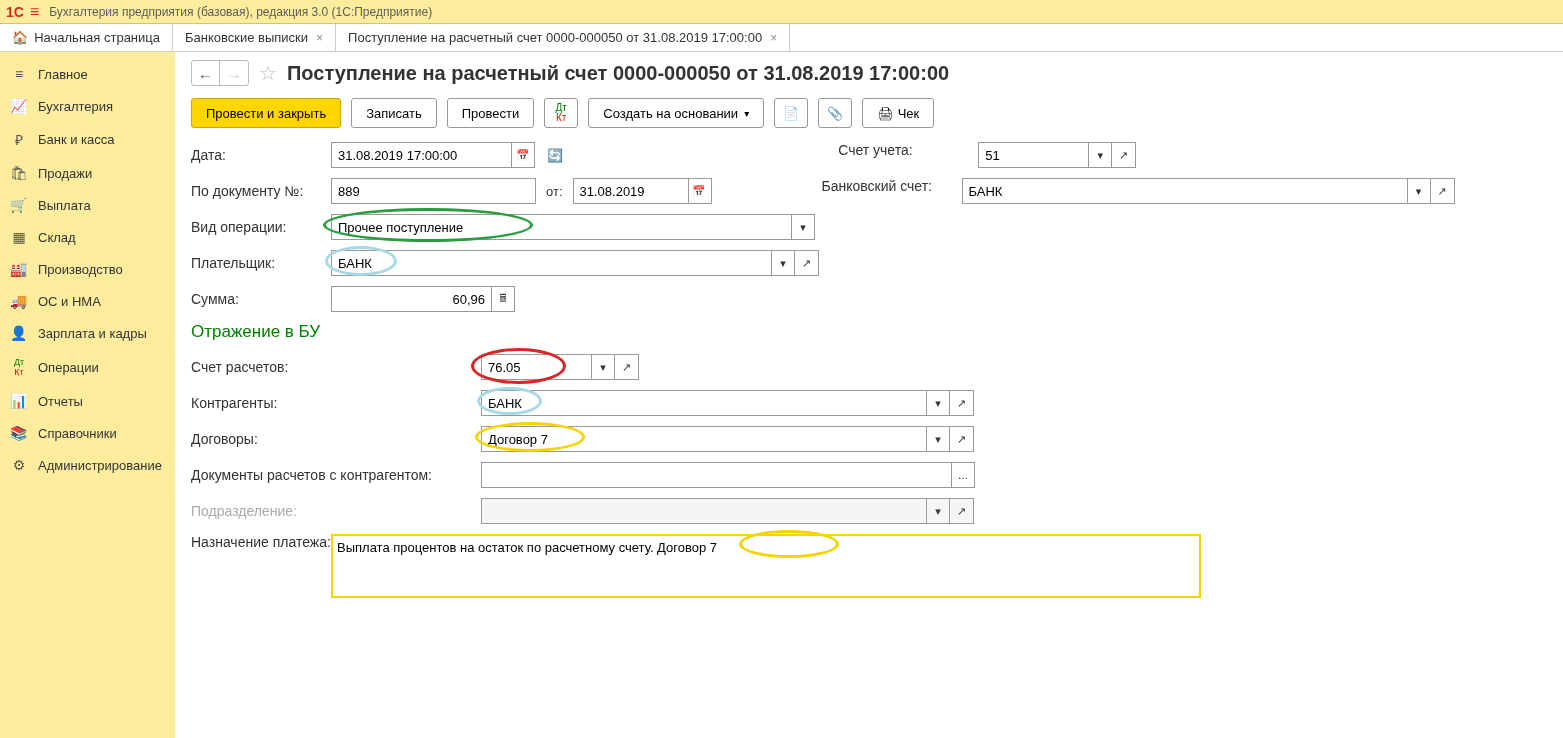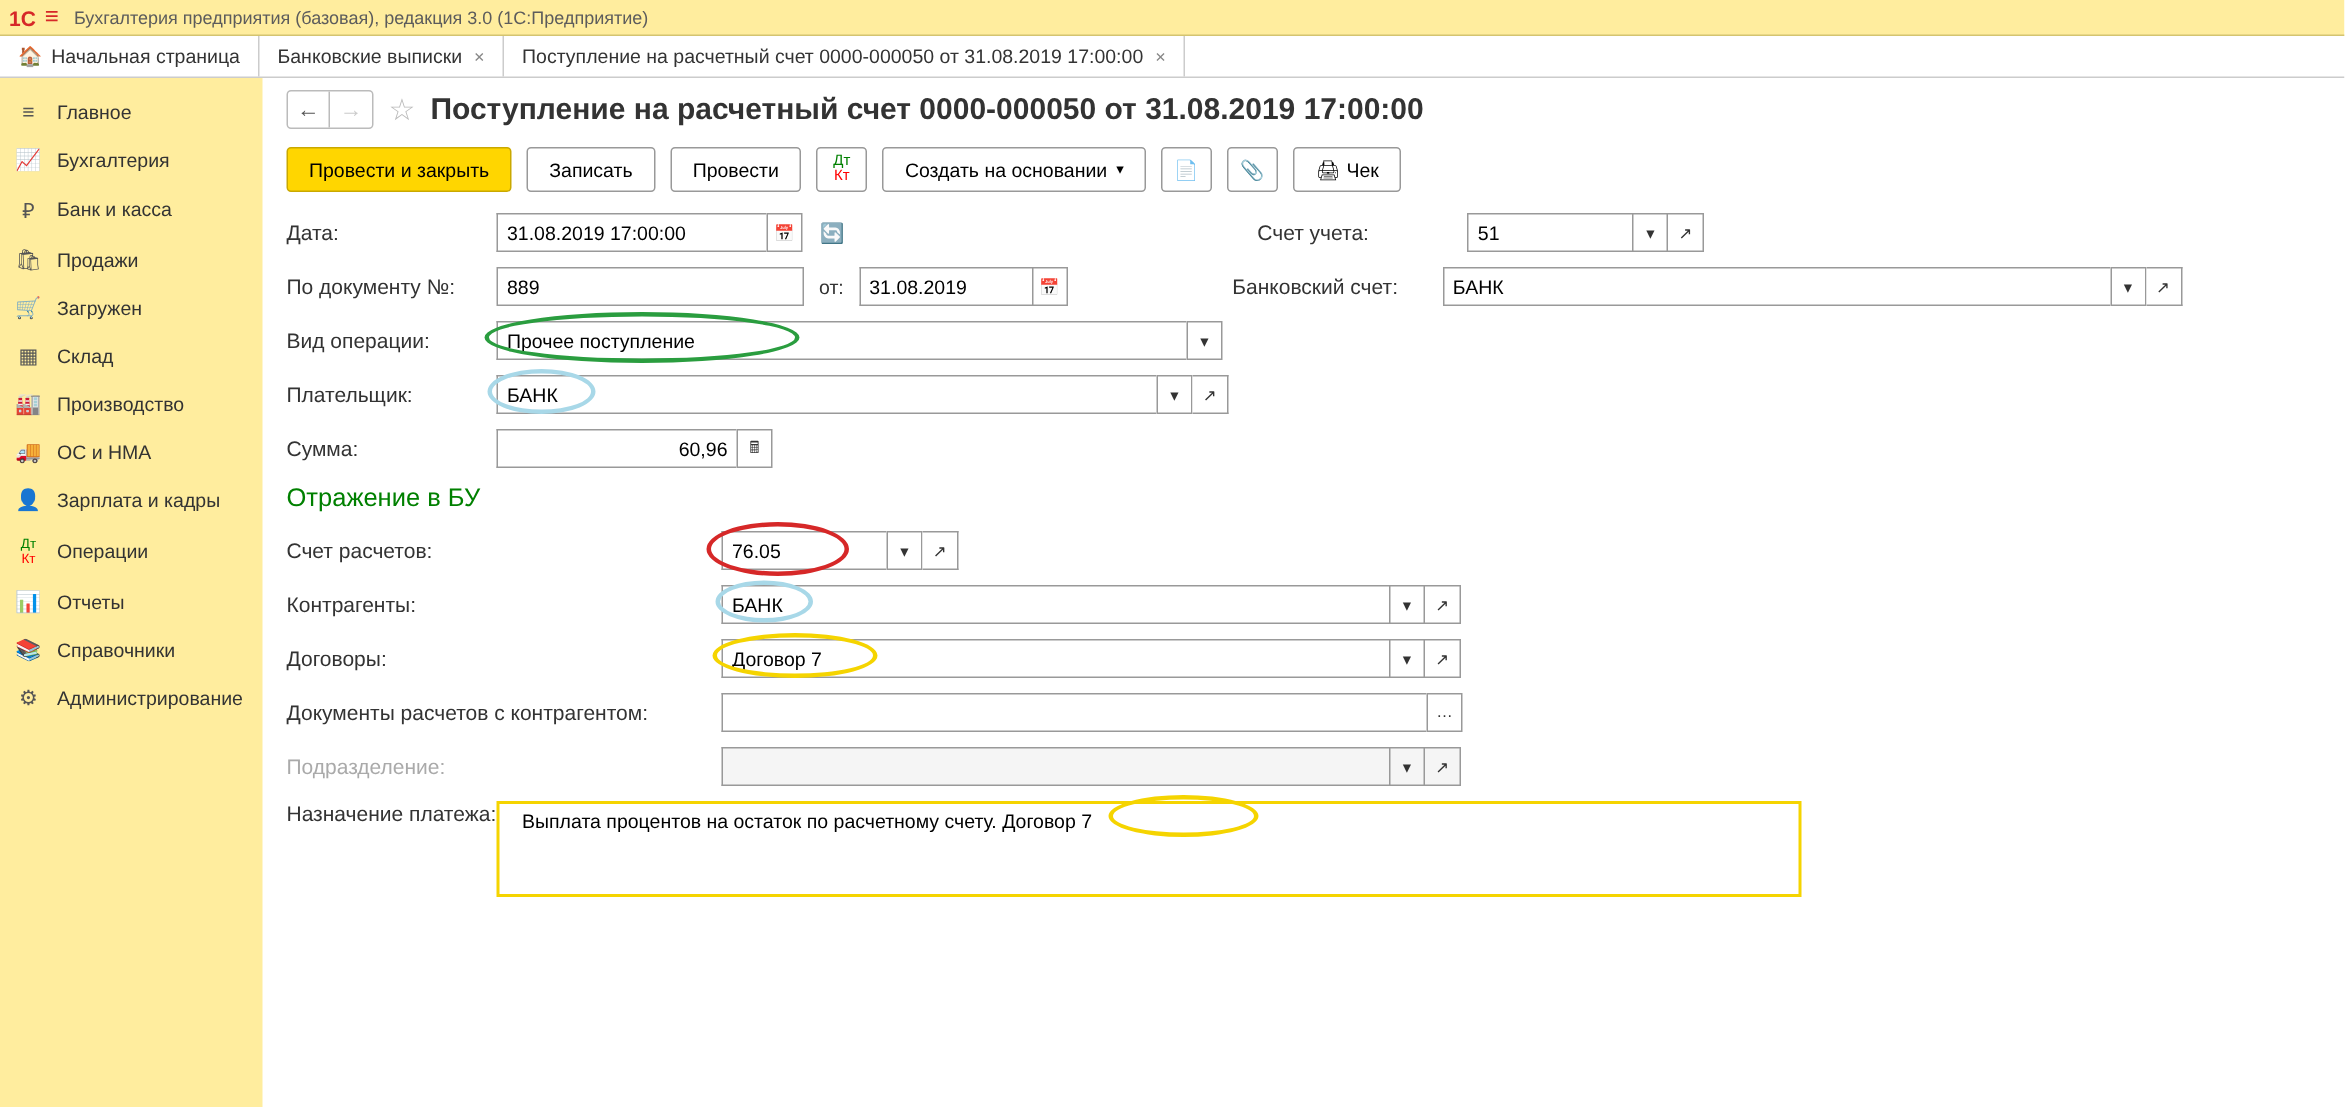--- a/index.html
+++ b/index.html
@@ -45,28 +45,28 @@
   .form-label.wide { width: 290px; }
   
   .input { height: 26px; border: 1px solid #999; padding: 0 6px; font-size: 13px; background: #fff; }
   .input-group { display: flex; }
   .input-group .input { border-right: none; }
   .input-addon { width: 24px; height: 26px; border: 1px solid #999; display: flex; align-items: center; justify-content: center; cursor: pointer; background: #fff; font-size: 11px; }
   .input-addon + .input-addon { border-left: none; }
   
   .section-title { color: #008000; font-size: 17px; margin: 10px 0 12px 0; }
   
-  .right-group { display: flex; align-items: center; margin-left: auto; }
+  .right-group { display: flex; margin-left: auto; }
   .right-label { width: 140px; font-size: 14px; }
   
   .highlight-yellow { border: 2px solid #f5d400 !important; }
   .circle-annotation { position: absolute; border: 3px solid; border-radius: 50%; pointer-events: none; }
   .rel-wrap { position: relative; display: inline-block; }
   
-  textarea.input { height: 64px; resize: none; padding: 4px 15px; }
+  textarea.input { height: 64px; resize: none; padding: 4px 4px; }
 </style>
 </head>
 <body>
 
 <div class="top-bar">
   <span class="logo-1c">1C</span>
   <span class="hamburger">≡</span>
   <span class="app-title">Бухгалтерия предприятия (базовая), редакция 3.0  (1С:Предприятие)</span>
 </div>
 
@@ -99,21 +99,21 @@
     <div class="sidebar-item">
         <span class="sidebar-icon">₽</span>
         <span>Банк и касса</span>
       </div>
     <div class="sidebar-item">
         <span class="sidebar-icon">🛍</span>
         <span>Продажи</span>
       </div>
     <div class="sidebar-item">
         <span class="sidebar-icon">🛒</span>
-        <span>Загружен</span>
+        <span>Выплата</span>
       </div>
     <div class="sidebar-item">
         <span class="sidebar-icon">▦</span>
         <span>Склад</span>
       </div>
     <div class="sidebar-item">
         <span class="sidebar-icon">🏭</span>
         <span>Производство</span>
       </div>
     <div class="sidebar-item">

